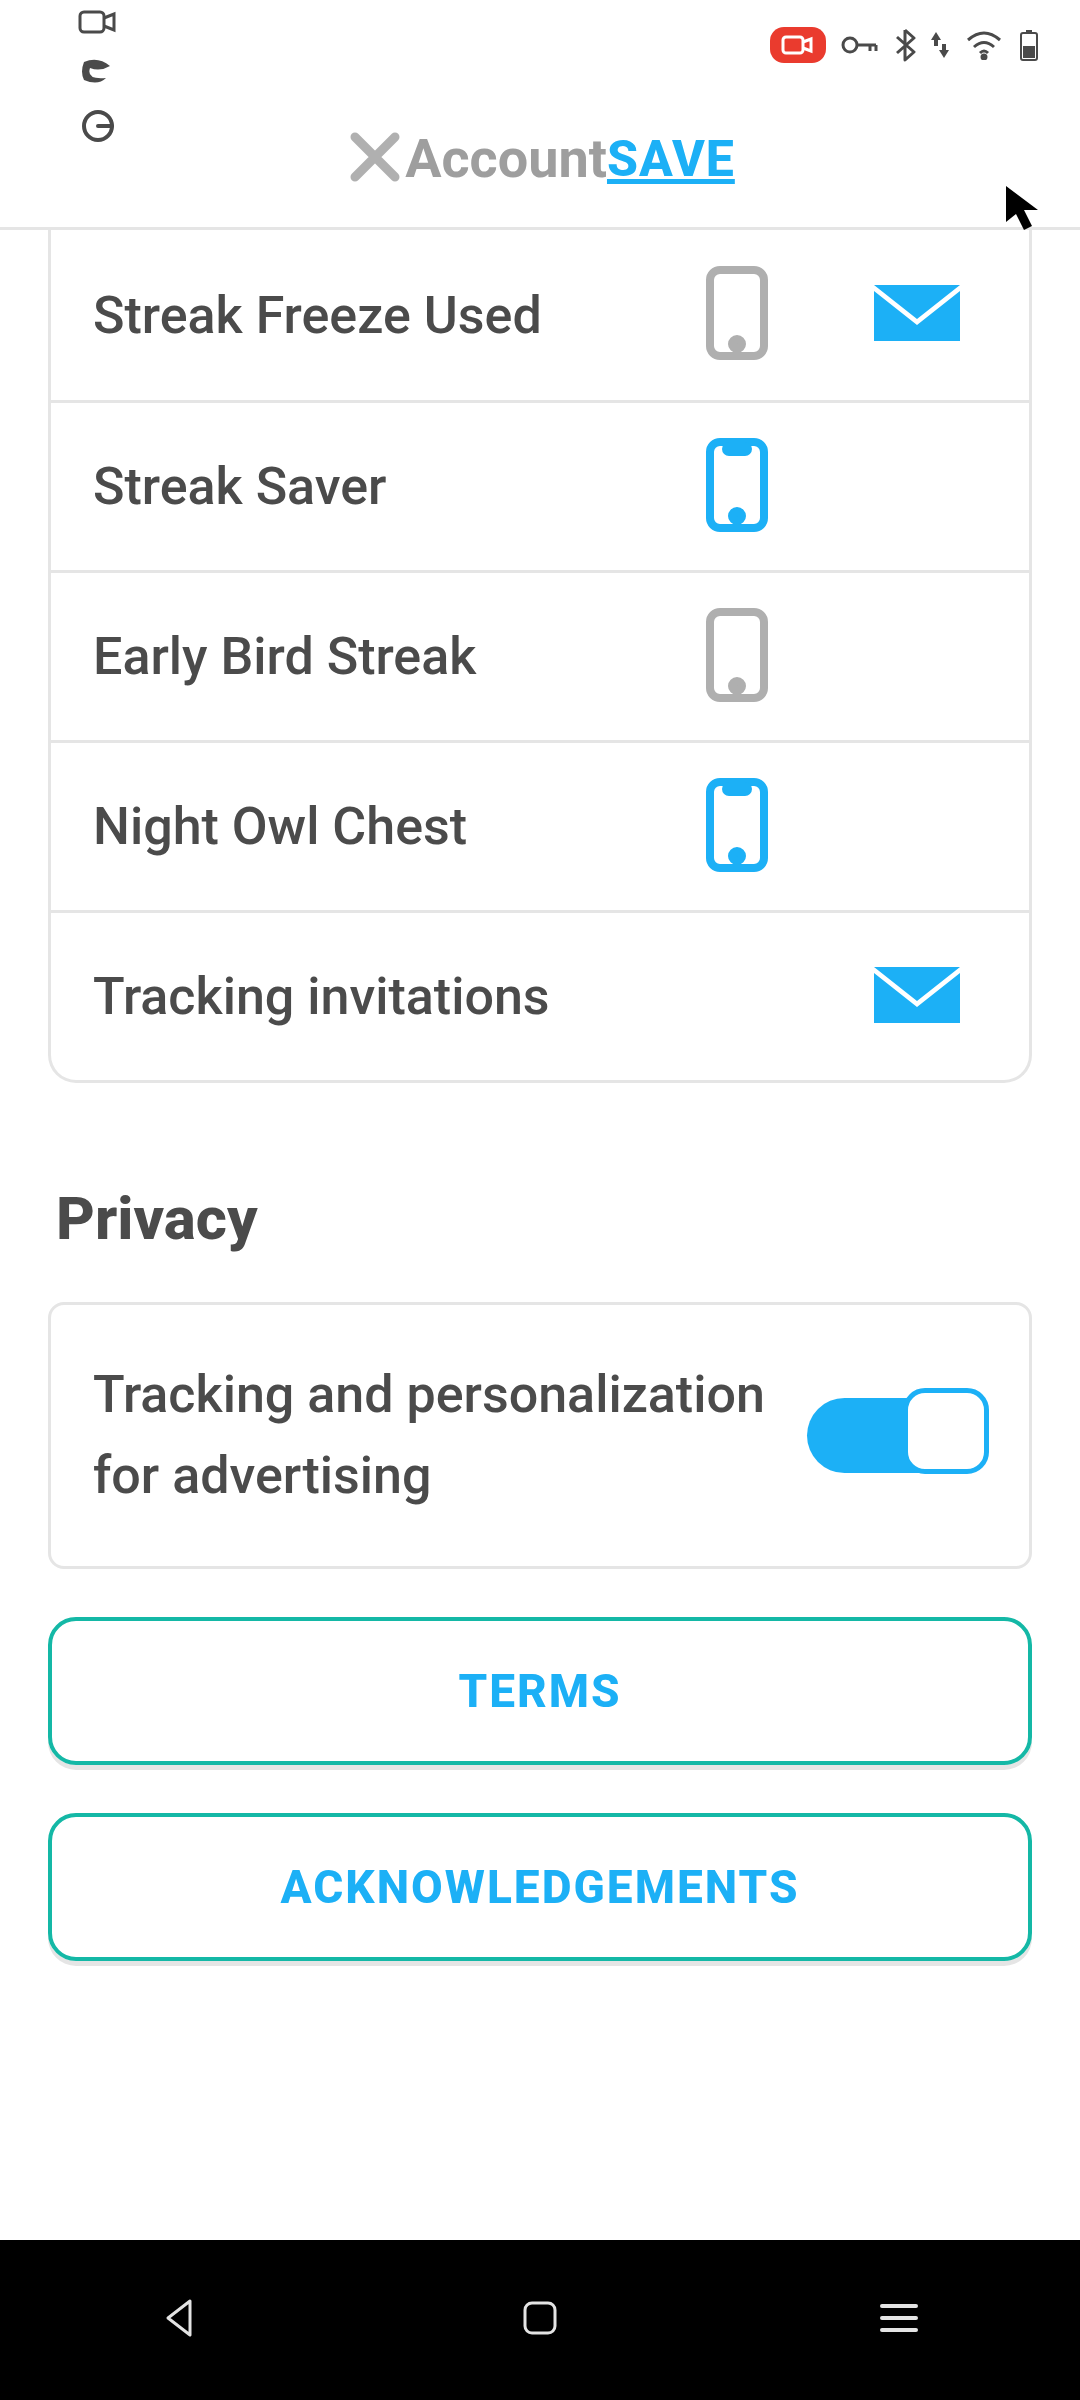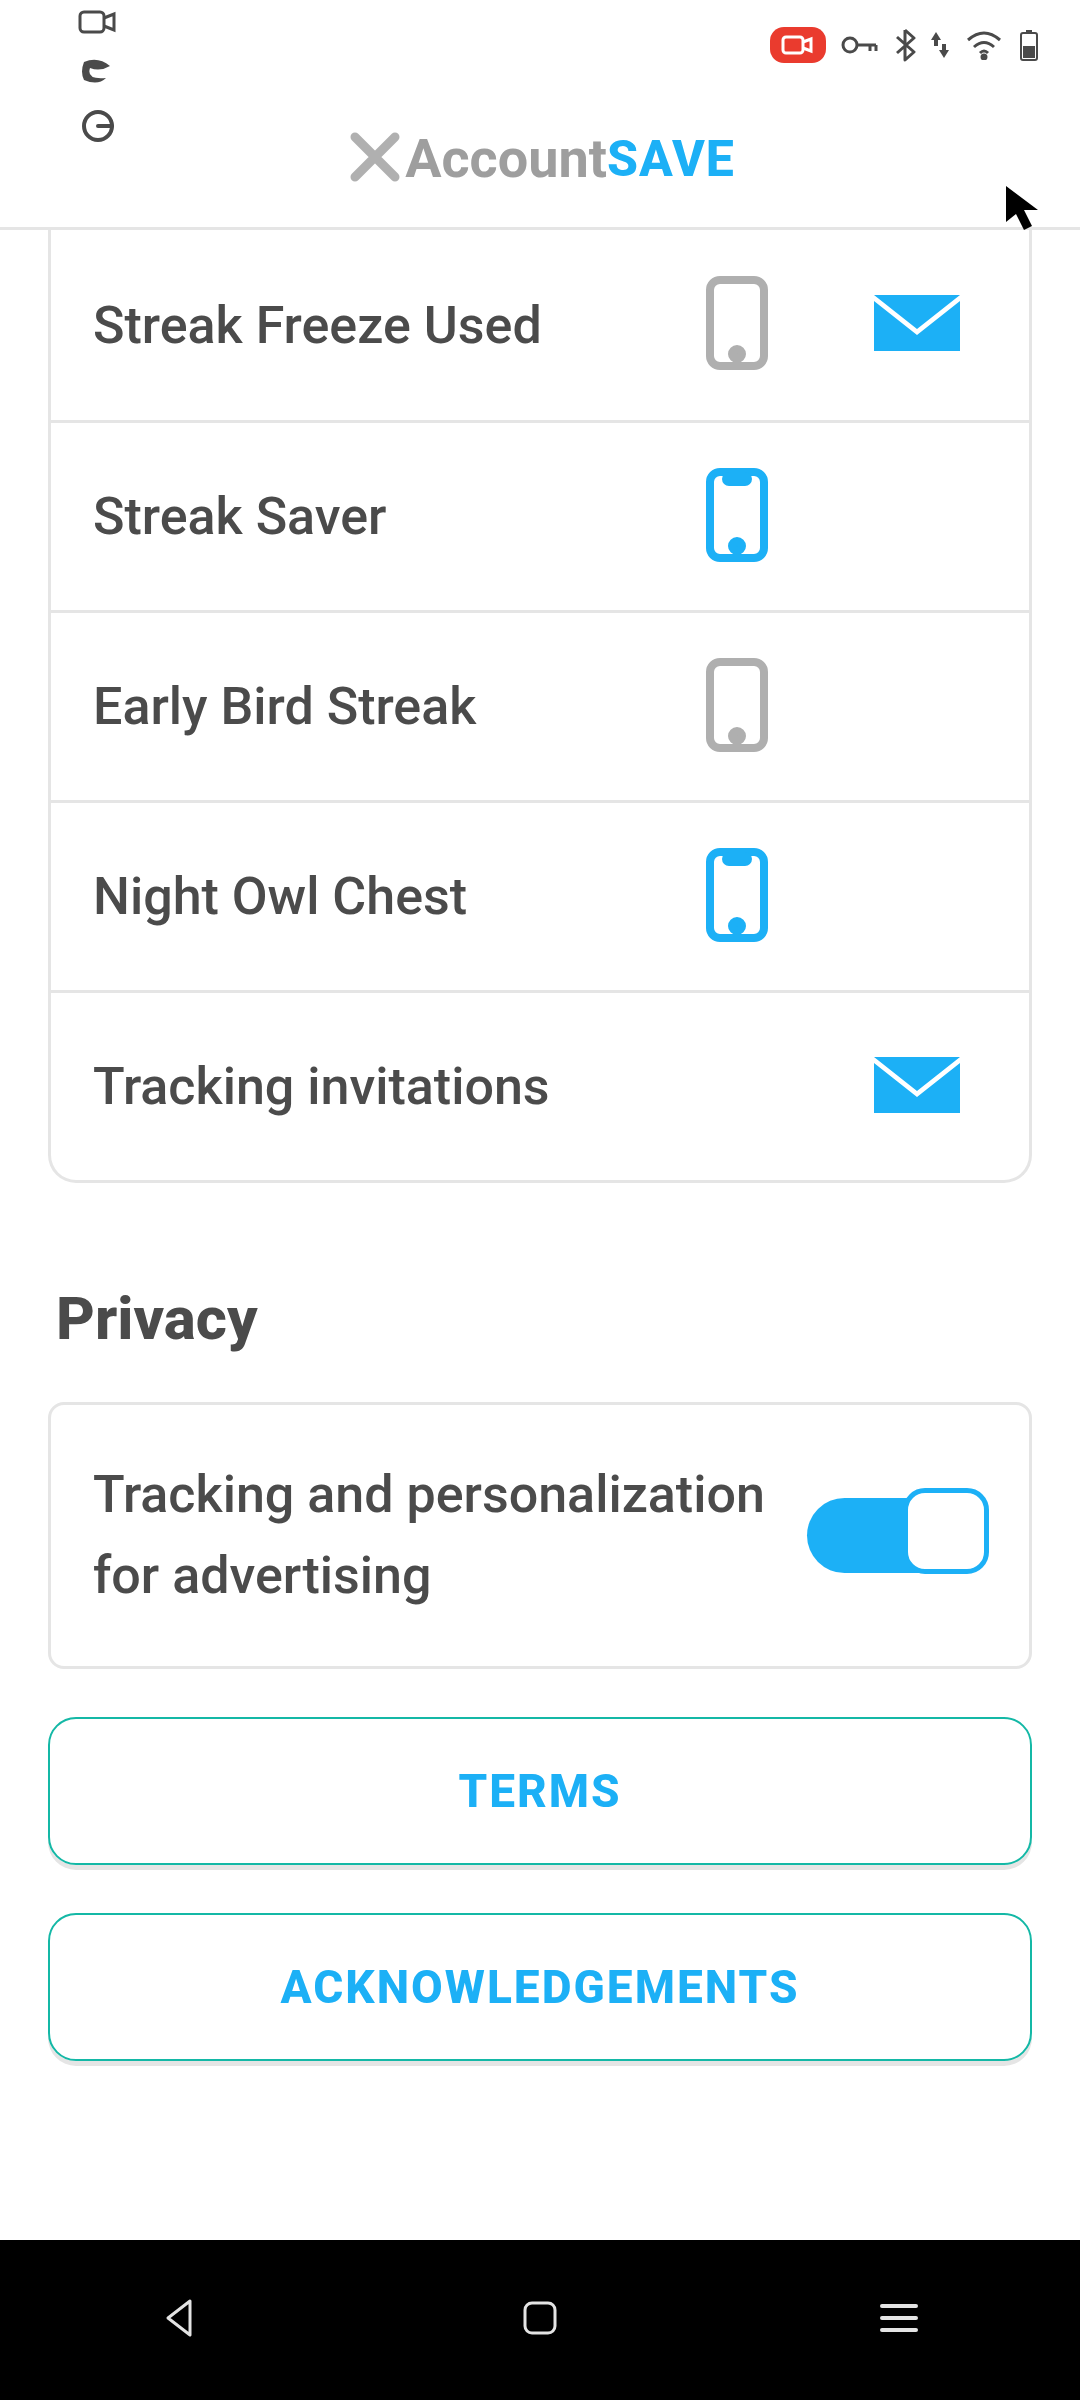--- a/index.html
+++ b/index.html
@@ -6,39 +6,39 @@
   html, body { width: 1080px; height: 2400px; background: #fff; font-family: -apple-system, BlinkMacSystemFont, "Segoe UI", Roboto, Arial, sans-serif; overflow: hidden; }
   .statusbar { height: 90px; display: flex; align-items: center; justify-content: space-between; padding: 0 40px; font-size: 34px; color: #4a4a4a; font-weight: 500; }
   .sb-left { display: flex; align-items: center; gap: 22px; flex-direction: column; }
   .sb-right { display: flex; align-items: center; gap: 14px; }
   .sb-time .ampm { font-size: 24px; margin-left: 4px; }
   .sb-icon { display: inline-flex; color: #4a4a4a; }
   .sb-red { background: #ea3b2e; border-radius: 14px; width: 56px; height: 36px; display: inline-flex; align-items: center; justify-content: center; color: #fff; }
   .topbar { height: 140px; display: flex; align-items: center; justify-content: center; padding: 0 40px; border-bottom: 3px solid #e5e5e5; }
   .close-x { color: #b0b0b0; }
   .title { color: #9e9e9e; font-size: 54px; font-weight: 700; }
-  .save { color: #1cb0f6; font-size: 50px; font-weight: 800; letter-spacing: 1px; position: relative; }
+  .save { color: #1cb0f6; font-size: 50px; font-weight: 800; letter-spacing: 1px; position: relative; text-decoration: underline; }
   .cursor { position: absolute; right: 34px; top: 182px; color: #000; z-index: 50; }
   .content { padding: 0 48px; }
   .card { border: 3px solid #e5e5e5; border-radius: 28px; margin-top: 10px; overflow: hidden; }
   .card.first { border-top-left-radius: 0; border-top-right-radius: 0; border-top: none; margin-top: 0; }
-  .row { display: flex; align-items: center; height: 190px; padding: 0 42px; border-top: 3px solid #e5e5e5; }
+  .row { display: flex; align-items: center; height: 170px; padding: 0 42px; border-top: 3px solid #e5e5e5; }
   .row.first { border-top: none; }
   .row-label { flex: 1; color: #4b4b4b; font-size: 52px; font-weight: 500; }
   .icons-col { display: flex; align-items: center; gap: 80px; width: 300px; justify-content: flex-start; }
   .icon-slot { width: 100px; display: flex; justify-content: center; }
   .phone-icon.off { color: #afafaf; }
   .phone-icon.on { color: #1cb0f6; }
   .mail-icon.on { color: #1cb0f6; }
   .section-h { color: #4b4b4b; font-size: 60px; font-weight: 800; margin: 100px 0 48px 8px; }
   .privacy-card { border: 3px solid #e5e5e5; border-radius: 16px; padding: 50px 42px; display: flex; align-items: center; }
   .privacy-label { flex: 1; color: #4b4b4b; font-size: 52px; font-weight: 500; line-height: 1.55; padding-right: 40px; }
   .toggle { width: 180px; height: 75px; background: #1cb0f6; border-radius: 50px; position: relative; }
   .toggle .knob { position: absolute; right: -2px; top: -10px; width: 86px; height: 86px; background: #fff; border: 5px solid #1cb0f6; border-radius: 22px; }
-  .link-btn { border: 2px solid #14b8a6; border-radius: 28px; height: 148px; display: flex; align-items: center; justify-content: center; color: #1cb0f6; font-size: 46px; font-weight: 800; letter-spacing: 2px; margin-top: 48px; box-shadow: 0 5px 0 #e5e5e5; }
+  .link-btn { border: 4px solid #14b8a6; border-radius: 28px; height: 148px; display: flex; align-items: center; justify-content: center; color: #1cb0f6; font-size: 46px; font-weight: 800; letter-spacing: 2px; margin-top: 48px; box-shadow: 0 5px 0 #e5e5e5; }
   .navbar { position: absolute; bottom: 0; left: 0; right: 0; height: 160px; background: #000; display: flex; align-items: center; justify-content: space-around; }
   .nav-icon { color: #e4e4e4; }
   .spacer-bottom { height: 60px; }
 </style>
 </head>
 <body>
 
 <div class="statusbar">
   <div class="sb-left">
     <span class="sb-time">

